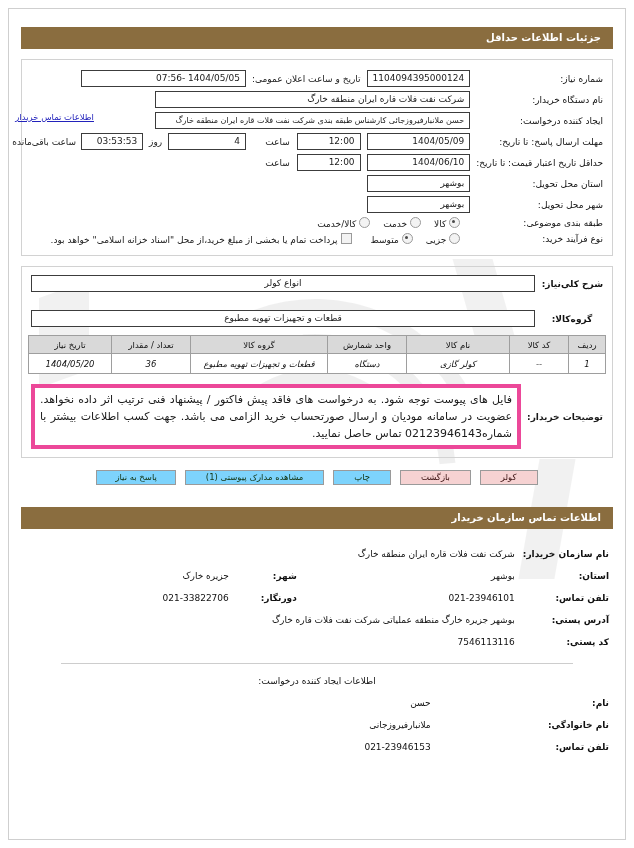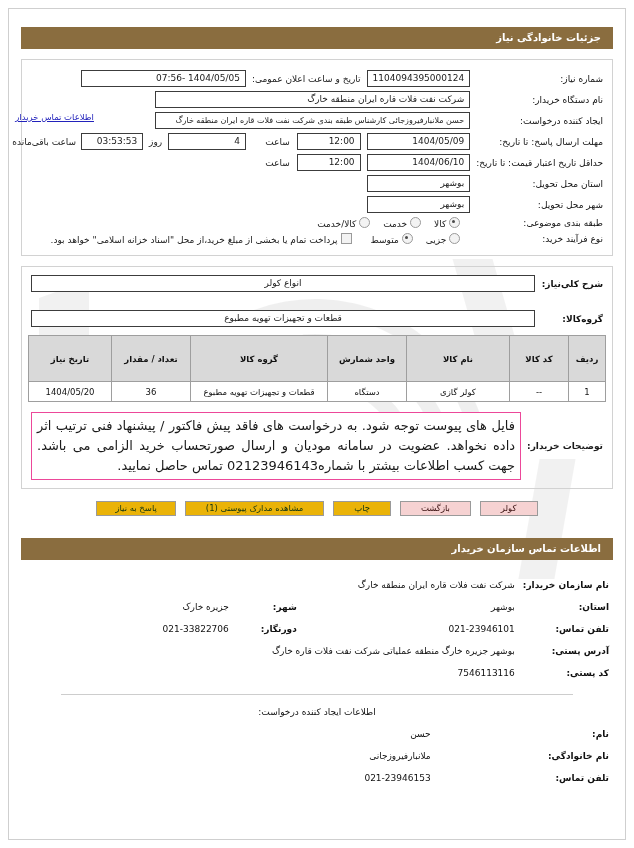--- a/index.html
+++ b/index.html
@@ -100,48 +100,48 @@
   }
 
   .section-title{font-weight:bold;font-size:10px;white-space:nowrap;}
 
   table.goods{
     border-collapse:collapse;width:100%;margin-top:6px;
     position:relative;z-index:3;background:transparent;
   }
   table.goods th{
     background:#d9d9d9;border:1px solid #9e9e9e;
-    font-size:8.5px;font-weight:bold;height:15px;color:#111;
-    padding:15px 3px;
+    font-size:8.5px;font-weight:normal;height:15px;color:#111;
+    padding:1px 3px;
   }
   table.goods td{
     background:#ffffff;border:1px solid #9e9e9e;
-    font-size:8.5px;height:17px;text-align:center;padding:1px 3px;color:#111;
+    font-size:8.5px;height:17px;text-align:center;padding:1px 3px;color:#111;font-style:italic;
   }
 
   .desc-box{
-    border:1px solid #ec4899;background:#fff;
-    padding:3px 5px;font-size:13px;line-height:1.55;
+    border:4px solid #ec4899;background:#fff;
+    padding:3px 5px;font-size:11px;line-height:1.55;
     text-align:justify;
   }
   .desc-lbl{font-weight:bold;font-size:9px;white-space:nowrap;width:46px;text-align:right;vertical-align:top;padding-top:2px;}
 
   .btnrow{
     position:relative;z-index:3;
     text-align:center;margin:12px 0 0 0;
   }
   .btn{
     display:inline-block;
     border:1px solid #9a9a9a;
     font-size:8.5px;height:15px;line-height:13px;
     padding:0 20px;margin:0 3px;
     box-sizing:border-box;cursor:pointer;
     font-family:"DejaVu Sans","Liberation Sans",sans-serif;
   }
-  .btn.green{background:#eab308;color:#123412;}
+  .btn.green{background:#7dd3fc;color:#123412;}
   .btn.red{background:#f6d2d2;color:#3a1010;}
 
   .contact{
     position:relative;z-index:3;
     margin:14px 12px 0 12px;font-size:9px;
   }
   table.contact-tbl{border-collapse:collapse;width:100%;}
   table.contact-tbl td{padding:6px 4px;font-size:9px;vertical-align:top;}
   td.c-lbl{width:86px;text-align:right;white-space:nowrap;font-weight:bold;color:#111;}
   td.c-val{text-align:right;white-space:nowrap;color:#111;width:210px;}
@@ -159,21 +159,21 @@
   <div class="watermark">
     <div class="wm-ring wm1"></div>
     <div class="wm-ring wm2"></div>
     <div class="wm-ring wm3"></div>
     <div class="wm-sh wms1"></div>
     <div class="wm-sh wms2"></div>
     <div class="wm-sh wms3"></div>
   </div>
 
   <div class="bar">
-    <span>جزئیات خانوادگی نیاز</span>
+    <span>جزئیات اطلاعات حداقل</span>
   </div>
 
   <div class="panel">
     <table class="form">
       <tbody>
           <tr>
         <td class="lbl">شماره نیاز:</td>
         <td style="width:190px;">
           <span class="box lt">1104094395000124</span>
         </td>
@@ -279,21 +279,21 @@
       </tr>
     </tbody>
       </table>
 
     <div style="height:8px;"></div>
 
 
     <table class="form" style="width:100%;margin-top:6px;">
       <tbody>
           <tr>
-        <td class="lbl section-title" style="width:62px;">گروه‌کالا:</td>
+        <td class="lbl section-title" style="width:62px;text-align:center;">گروه‌کالا:</td>
         <td>
           <span class="box" style="width:100%;text-align:center;">قطعات و تجهیزات تهویه مطبوع</span>
         </td>
       </tr>
     </tbody>
       </table>
 
     <table class="goods">
       <thead>
         <tr>

